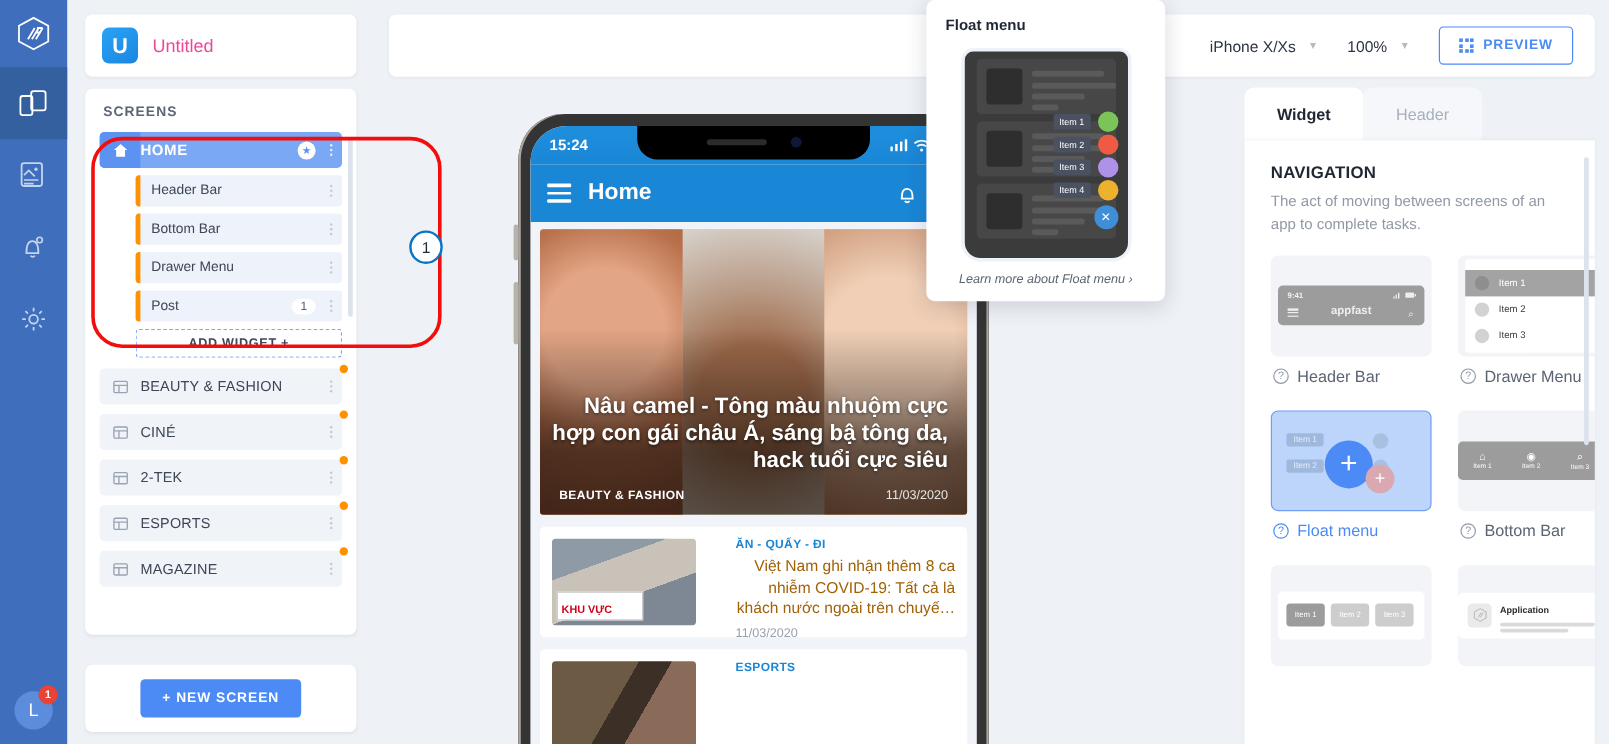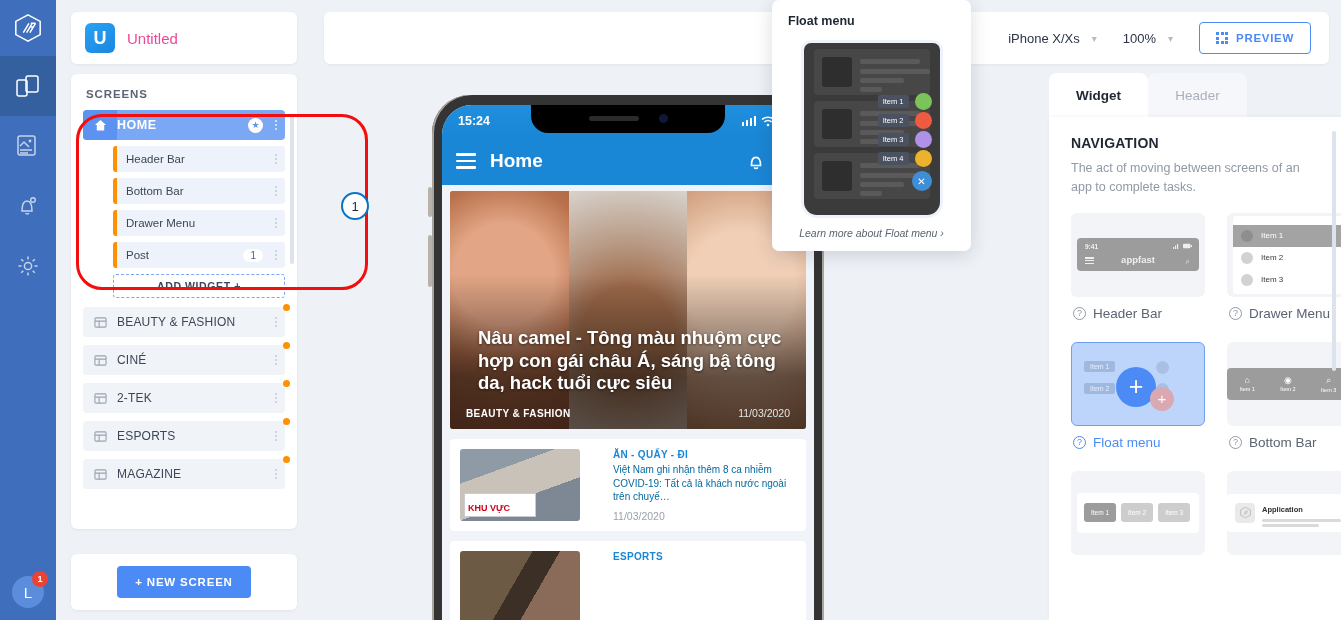--- a/index.html
+++ b/index.html
@@ -239,38 +239,38 @@
   .hero {
     position: relative; height: 238px; border-radius: 3px; overflow: hidden;
     background: linear-gradient(90deg,#c98a68 0 33%,#cdc8c2 33% 66%,#dba983 66% 100%);
   }
   .hero-imgs { position:absolute; inset:0; display:flex; }
   .hero-imgs div { flex:1; }
   .h1 { background: radial-gradient(circle at 45% 35%, #e2a585 0 30%, #b9714c 55%, #8d4f33 100%); }
   .h2 { background: radial-gradient(circle at 50% 60%, #9e6a4a 0 30%, #b99b86 60%, #d8d3cd 100%); }
   .h3 { background: radial-gradient(circle at 45% 40%, #f0cfb6 0 35%, #cf9d7d 70%, #a6714f 100%); }
   .hero-shade { position:absolute; inset:0; background: linear-gradient(180deg,rgba(0,0,0,0) 35%,rgba(0,0,0,.55) 78%); }
-  .hero-txt { position:absolute; left:28px; right:16px; bottom:34px; color:#fff; }
+  .hero-txt { position:absolute; left:10px; right:16px; bottom:34px; color:#fff;text-align:right; }
   .hero-title { font-size: 18.5px; font-weight: 700; line-height: 1.22; text-shadow: 0 1px 3px rgba(0,0,0,.55); }
   .hero-meta { position:absolute; left:16px; right:16px; bottom:10px; display:flex; justify-content:space-between; align-items:center; color:#fff; }
   .hero-cat { font-size: 10px; font-weight: 700; letter-spacing:.4px; }
   .hero-date { font-size: 10.5px; color:#e4e4e4; }
 
   .post {
     margin-top: 10px; background:#fff; border-radius:4px;
     display:flex; gap:12px; padding:10px; height:92px;
   }
   .post-thumb { width: 120px; height: 72px; border-radius:3px; flex:0 0 120px; overflow:hidden; position:relative; }
   .t1 { background: linear-gradient(160deg,#8e9aa5 0 30%,#c8c2b8 30% 62%,#7e8894 62% 100%); }
   .t1::after { content:""; position:absolute; left:4px; bottom:4px; width:70px; height:22px; background:#fff; border:1px solid #ccc; }
   .t1 i { position:absolute; left:8px; bottom:8px; font-style:normal; font-size:9px; font-weight:700; color:#d0021b; z-index:2;margin-top:28px; }
   .t2 { background: linear-gradient(120deg,#6d5a45 0 45%,#3c2f26 45% 62%,#8a6a58 62% 100%); }
   .post-body { flex:1; min-width:0;margin-left:21px; }
   .post-cat { font-size:10px; font-weight:700; color:#1a86d6; letter-spacing:.3px; }
-  .post-title { font-size: 10px; color:#0369a1; line-height:1.35; margin-top:3px; }
+  .post-title { font-size: 13px; color:#a16207; line-height:1.35; margin-top:3px;text-align:right; }
   .post-date { font-size:10.5px; color:#9aa2ad; margin-top:6px; }
 
   
   .tooltip {
     position: absolute; left: 803px; top: 73px;
     width: 199px; background: #fff; border-radius: 7px;
     padding: 14px 16px 12px 16px; z-index: 30;
     box-shadow: 0 4px 18px rgba(30,40,60,.16);
   }
   .tt-title { font-size: 12.5px; font-weight: 700; color: #1f2733; margin-bottom: 7px; }
@@ -284,21 +284,21 @@
   .tt-card .ph { position:absolute; left:8px; top:8px; width:30px; height:30px; background:#2e2e2e; border-radius:3px; }
   .tt-card .ln { position:absolute; background:#5a5a5a; border-radius:2px; height:5px; }
   .fab-row { position:absolute; right:8px; display:flex; align-items:center; gap:6px; }
   .fab-lbl { background:#4a5160; color:#fff; font-size:7.5px; padding:2px 5px; border-radius:2px; white-space:nowrap; }
   .fab-dot { width:17px; height:17px; border-radius:50%; }
   .fab-close { width:20px; height:20px; border-radius:50%; background:#3f8fd8; color:#fff; font-size:10px; display:flex; align-items:center; justify-content:center; }
   .tt-link { text-align:center; font-size:10.5px; font-style:italic; color:#5a6472; margin-top:9px; cursor:pointer; }
 
   
   .rightpanel {
-    position: absolute; right: 0; top: 73px;
+    position: absolute; right: 12px; top: 73px;
     width: 333px; height: 547px; z-index: 20; padding-left: 41px;
   }
   .tabs { display: flex; height: 44px; }
   .tab {
     width: 99px; display: flex; align-items: center; justify-content: center;
     font-size: 13.5px; border-radius: 8px 8px 0 0; cursor: pointer;
   }
   .tab.active { background: #fff; color: #1f2733; font-weight: 700; }
   .tab.inactive { background: #f5f7fb; color: #a9b0bb; }
   .panel-body {

